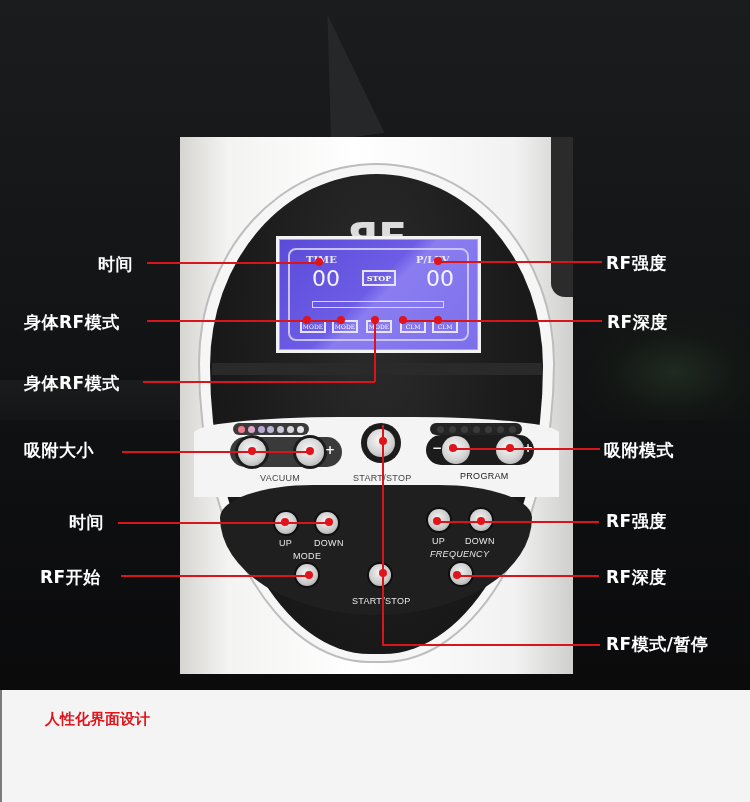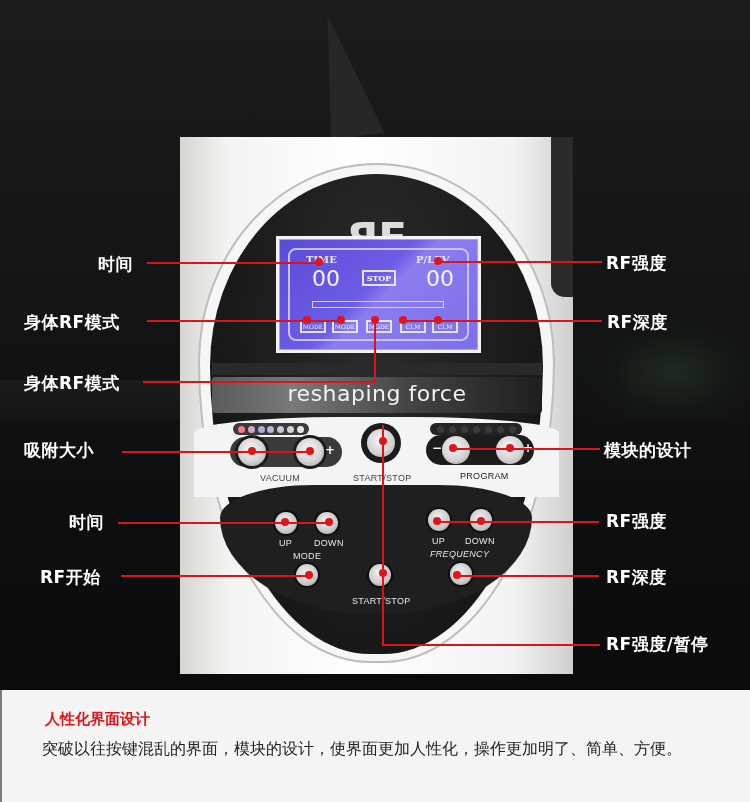--- a/index.html
+++ b/index.html
@@ -98,23 +98,20 @@
         <span class="lcd-btn" style="left:86px;">MODE</span>
         <span class="lcd-btn" style="left:120px;">CLM</span>
         <span class="lcd-btn" style="left:152px;">CLM</span>
       </div>
     </div>
 
     <div class="stripe" style="left:32px;top:226px;width:330px;"></div>
 
     <div class="white-mid"></div>
 
-    <div class="brand-bar">
-      <div class="brand-text">reshaping force</div>
-    </div>
 
     <div class="leds" style="left:53px;top:286px;width:76px;">
       <span class="led" style="background:#ef7e8c"></span>
         <span class="led" style="background:#d9a5c9"></span>
         <span class="led" style="background:#b8a8d6"></span>
         <span class="led" style="background:#b8b8d8"></span>
         <span class="led" style="background:#c8c8d8"></span>
         <span class="led" style="background:#d6d6de"></span>
         <span class="led" style="background:#e4e4e8"></span>
     </div>
@@ -196,34 +193,33 @@
   <span class="label" style="left:606px;top:252px;">RF强度</span>
 
   <div class="callout-line" style="left:402px;top:320px;width:200px;"></div>
   <div class="dot" style="left:403px;top:320px;"></div>
   <div class="dot" style="left:438px;top:320px;"></div>
   <span class="label" style="left:607px;top:311px;">RF深度</span>
 
   <div class="callout-line" style="left:453px;top:448px;width:147px;"></div>
   <div class="dot" style="left:453px;top:448px;"></div>
   <div class="dot" style="left:510px;top:448px;"></div>
-  <span class="label" style="left:604px;top:439px;">模块的设计</span>
+  <span class="label" style="left:604px;top:439px;">吸附模式</span>
 
   <div class="callout-line" style="left:437px;top:521px;width:162px;"></div>
   <div class="dot" style="left:437px;top:521px;"></div>
   <div class="dot" style="left:481px;top:521px;"></div>
   <span class="label" style="left:606px;top:510px;">RF强度</span>
 
   <div class="callout-line" style="left:457px;top:575px;width:142px;"></div>
   <div class="dot" style="left:457px;top:575px;"></div>
   <span class="label" style="left:606px;top:566px;">RF深度</span>
 
   <div class="callout-vline" style="left:382px;top:425px;height:220px;"></div>
   <div class="callout-line" style="left:382px;top:644px;width:218px;"></div>
   <div class="dot" style="left:383px;top:441px;"></div>
   <div class="dot" style="left:383px;top:573px;"></div>
-  <span class="label" style="left:606px;top:633px;">RF强度/暂停</span>
+  <span class="label" style="left:606px;top:633px;">RF模式/暂停</span>
 </div>
 
 <section class="info">
   <div class="info-title">人性化界面设计</div>
-  <p class="info-body">突破以往按键混乱的界面，模块的设计，使界面更加人性化，操作更加明了、简单、方便。</p>
 </section>
 
 </body></html>

